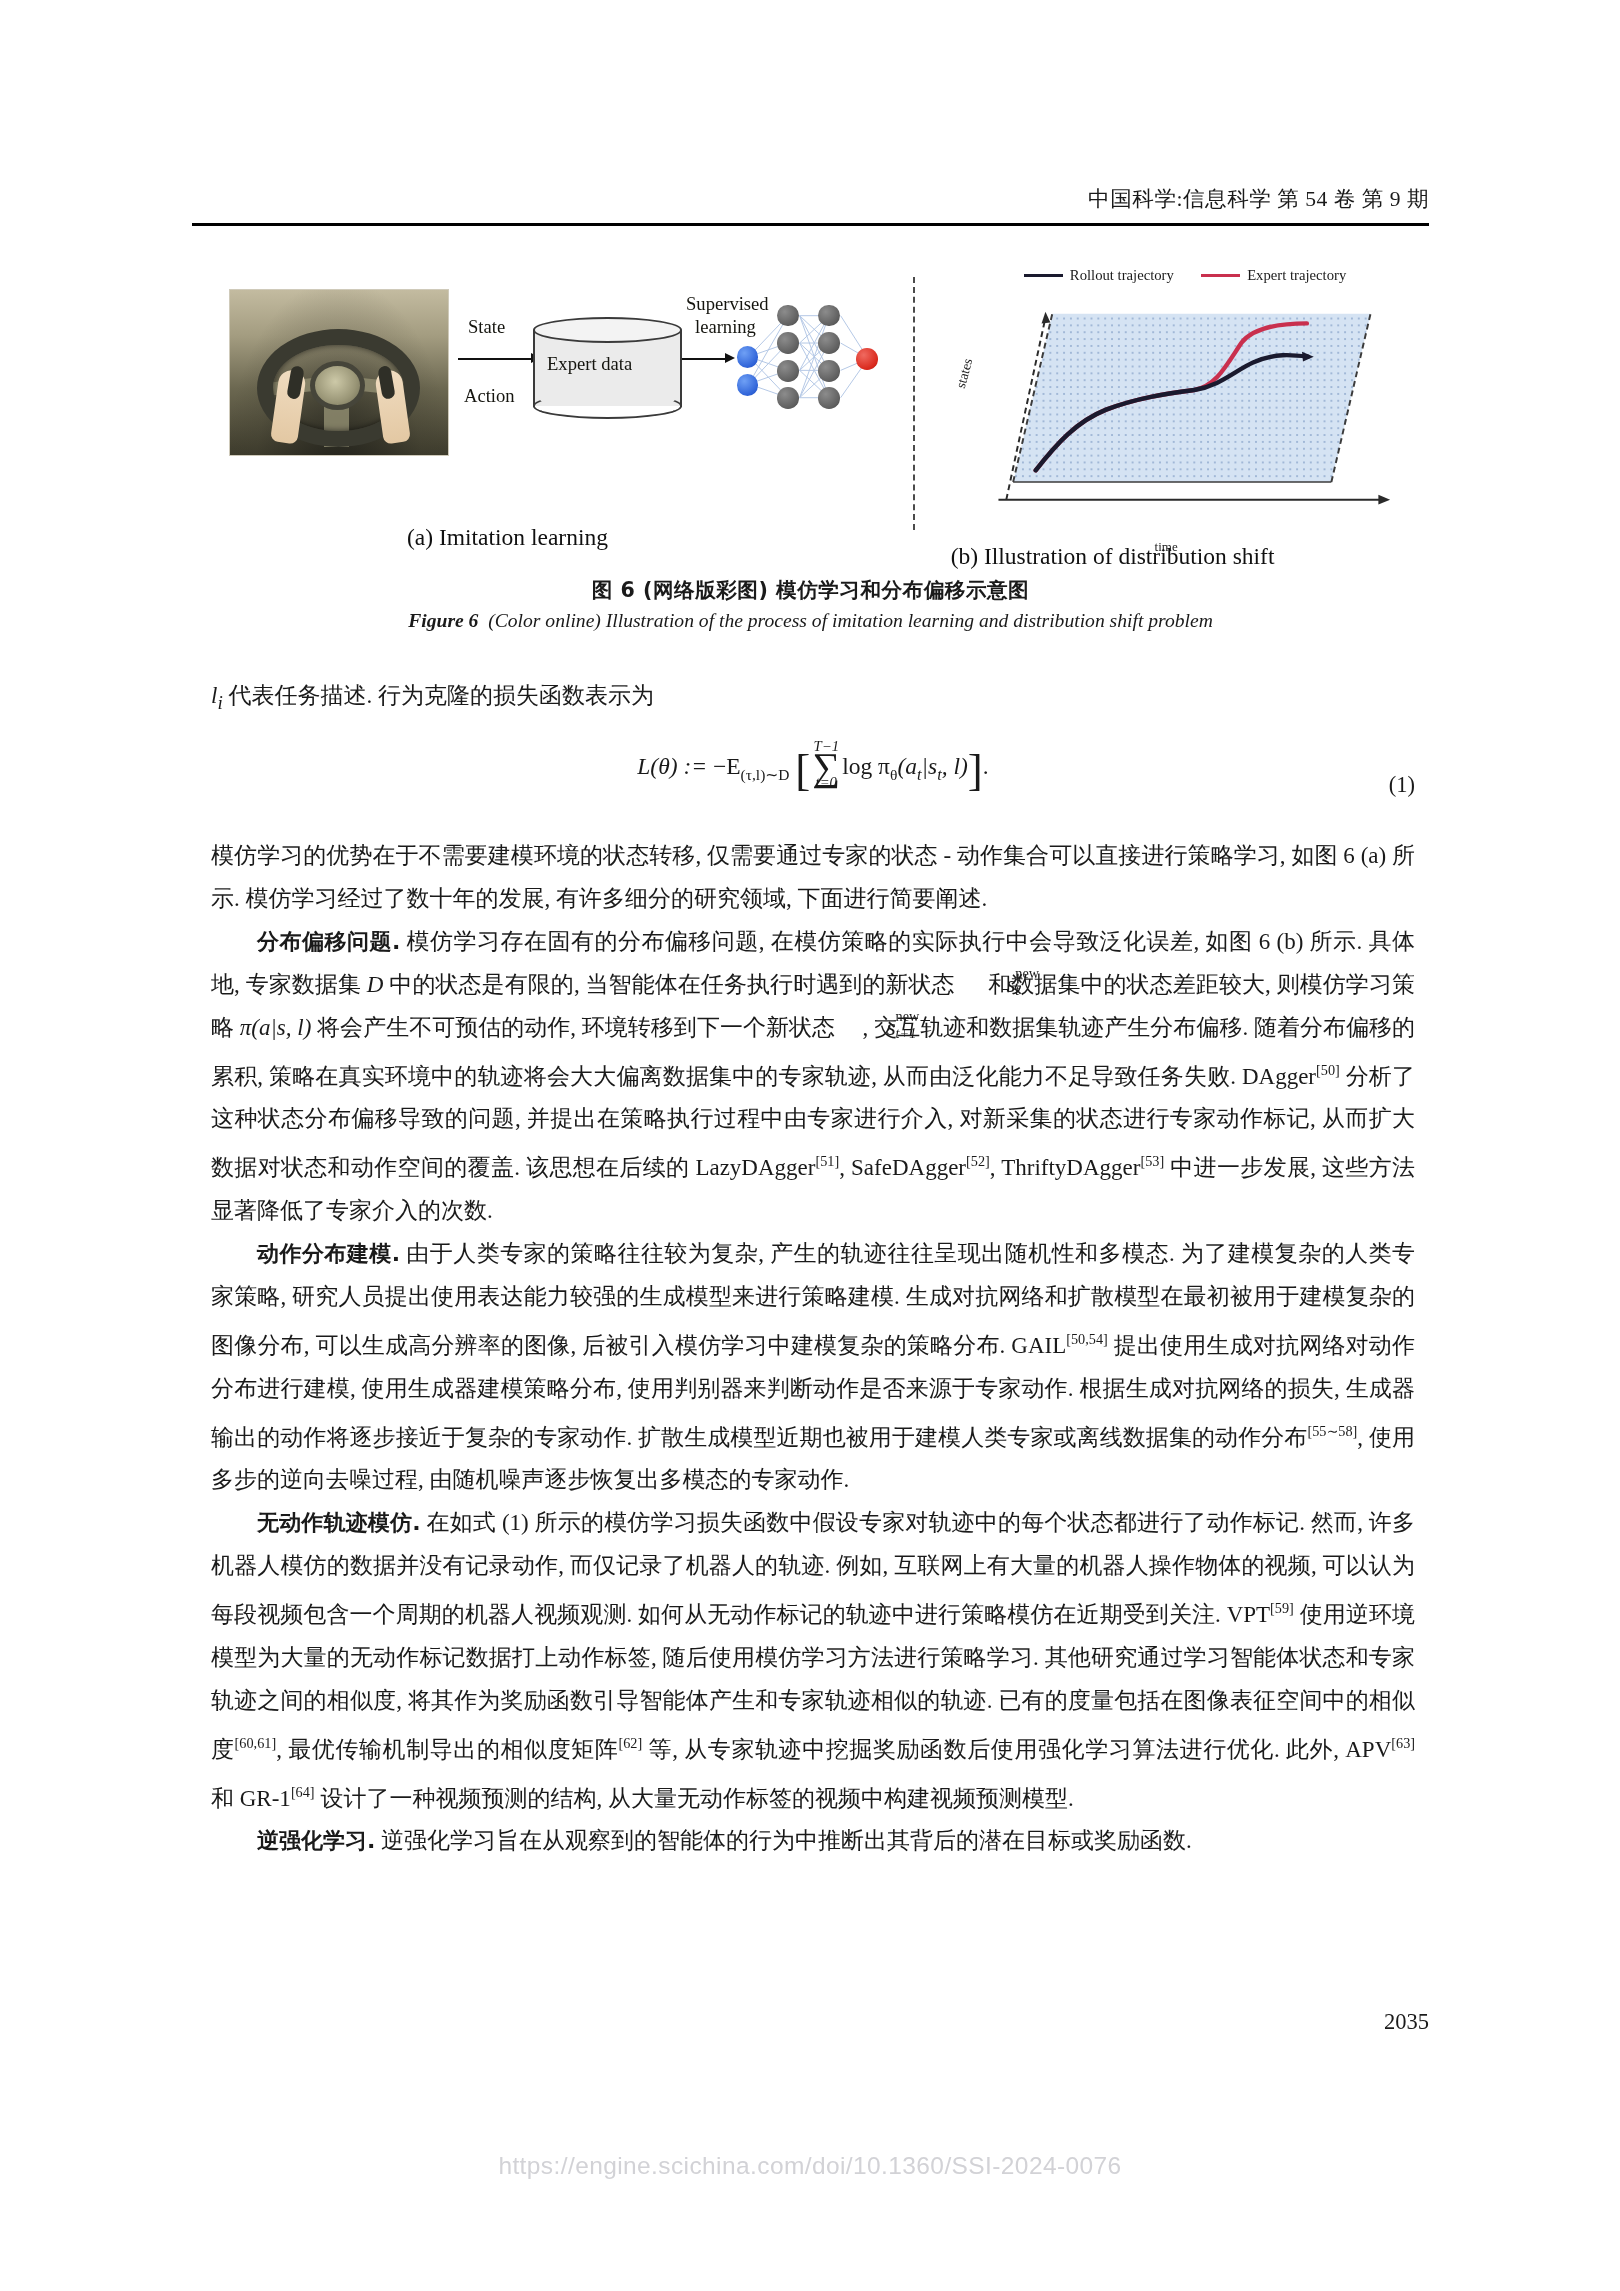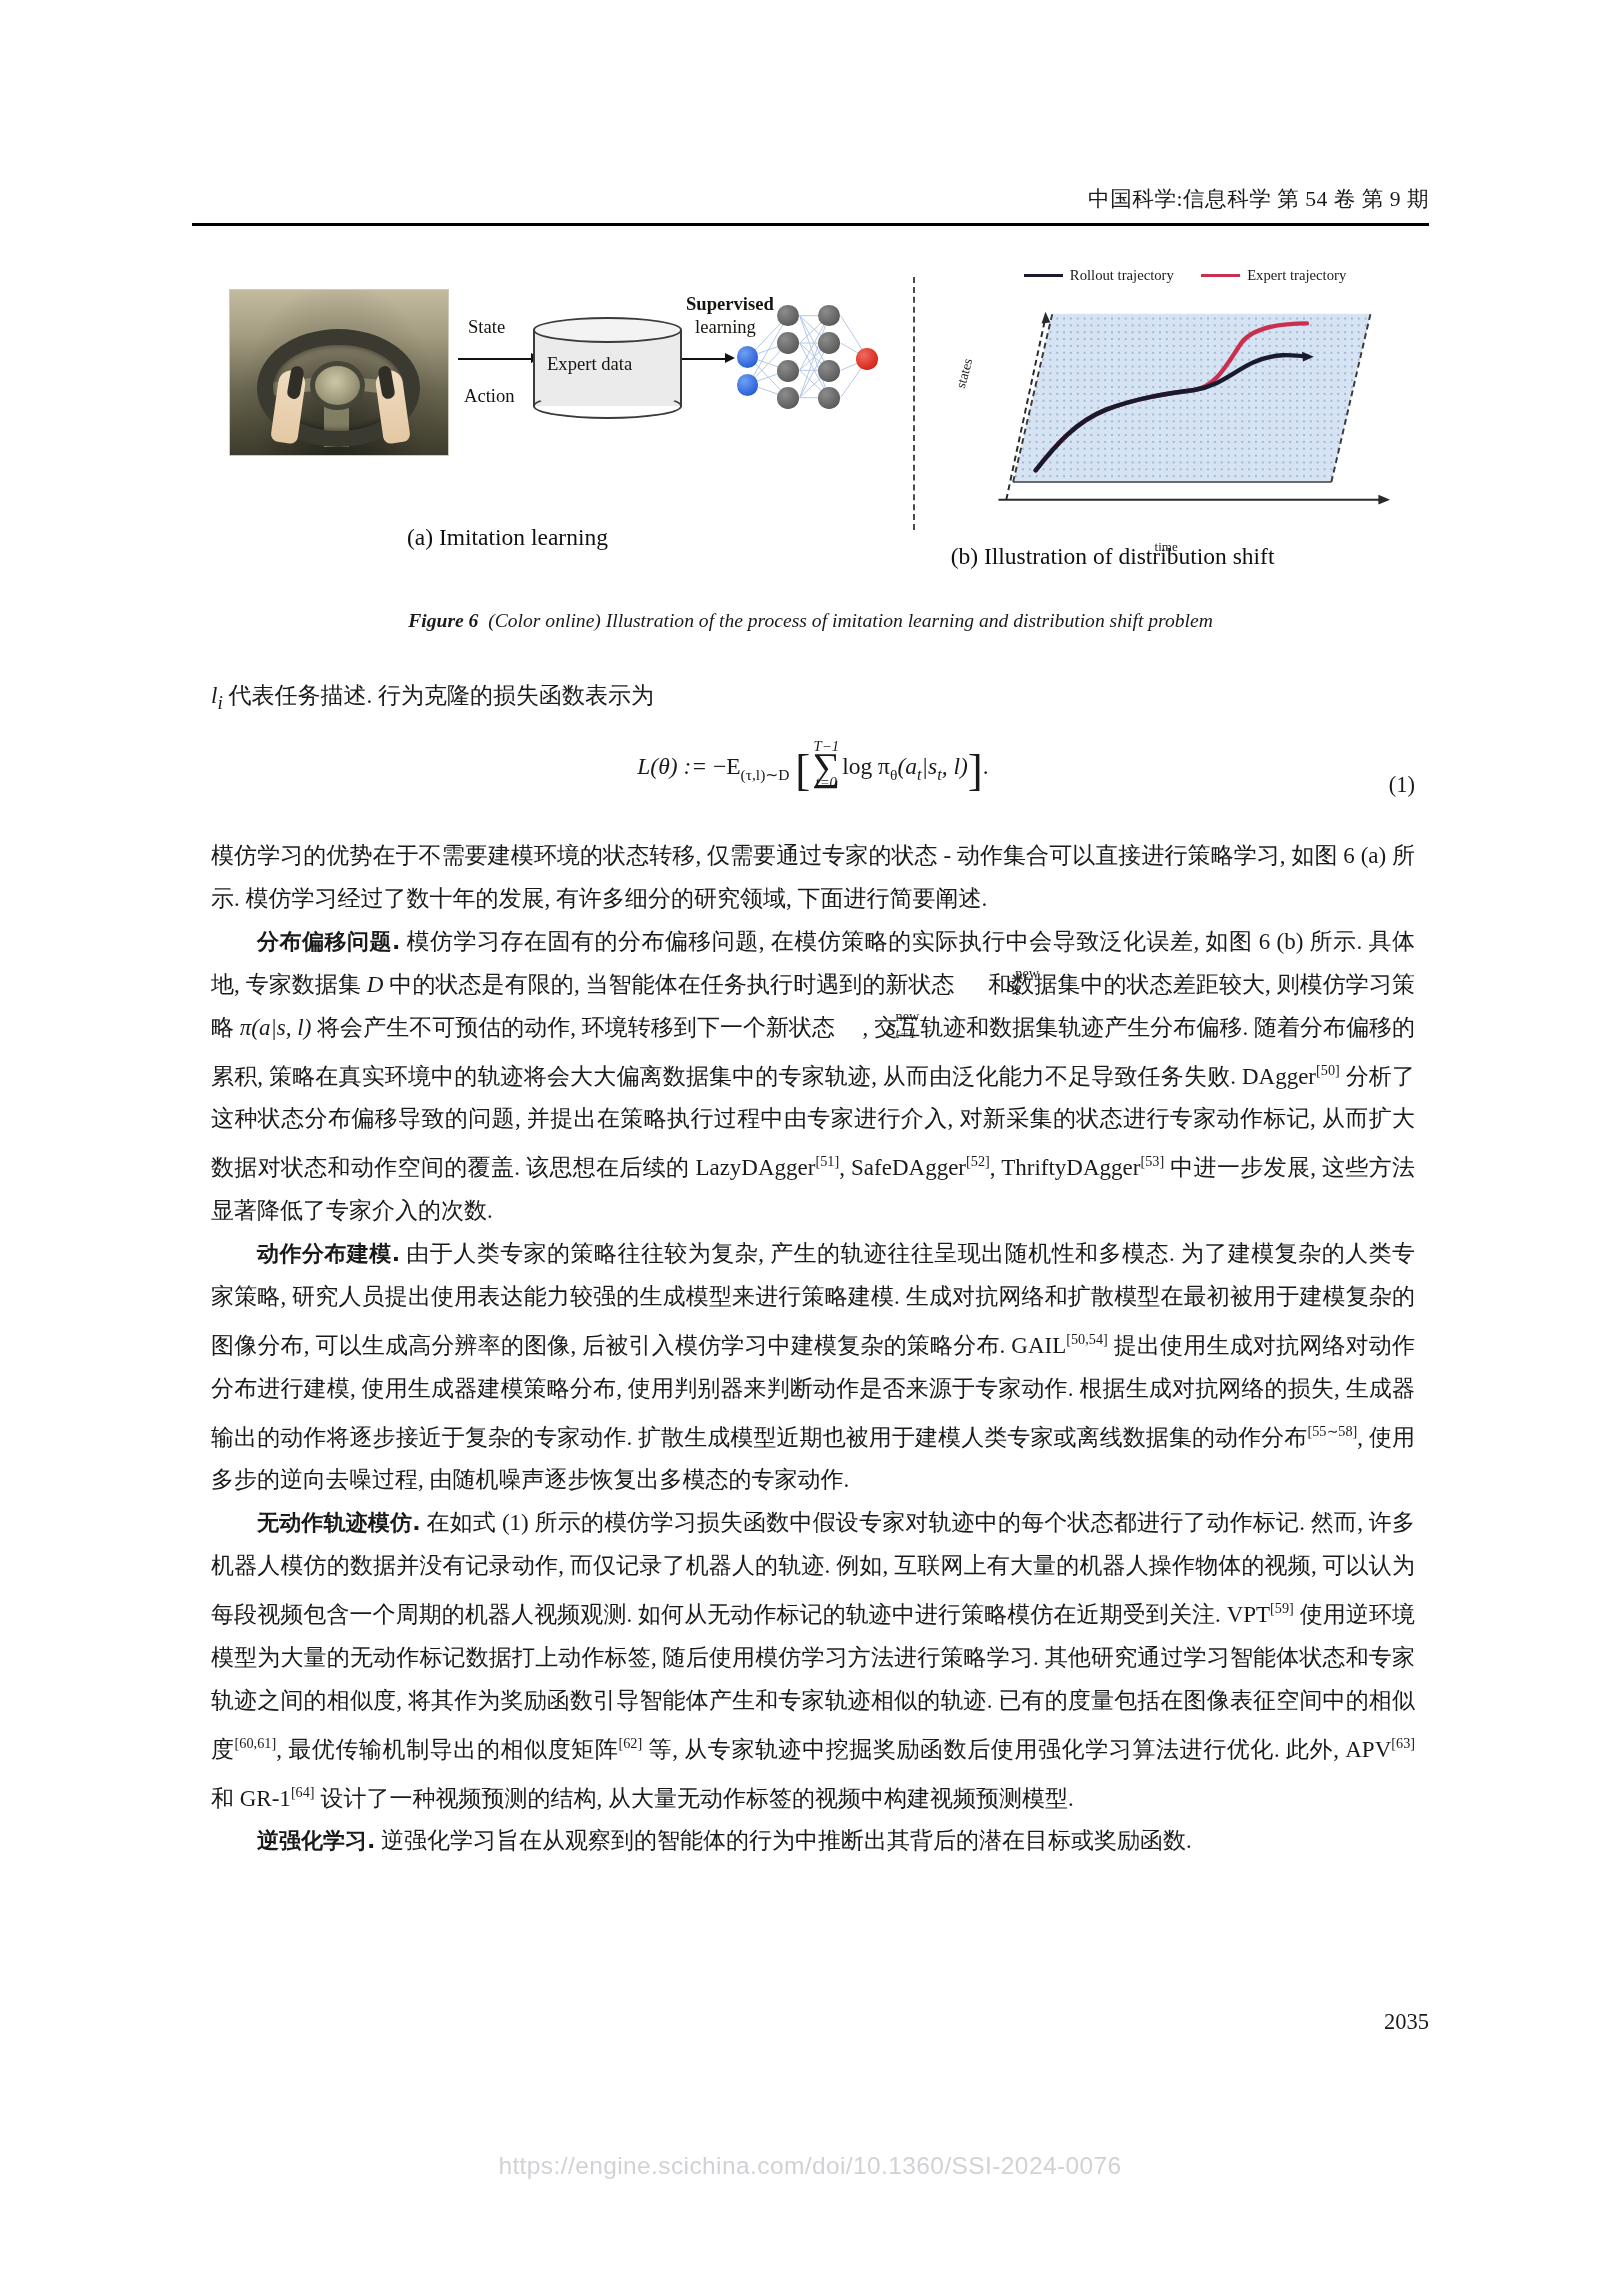--- a/index.html
+++ b/index.html
@@ -124,21 +124,21 @@
 
   .fig-lab {
     position: absolute;
     font-family: "Liberation Serif", serif;
     font-size: 18.6px;
     color: #15150f;
     white-space: nowrap;
   }
   .lab-state  { left: 247px; top: 49px; }
   .lab-action { left: 243px; top: 118px; }
-  .lab-sup1   { left: 465px; top: 25.5px; font-weight: bold; }
+  .lab-sup1   { left: 465px; top: 25.5px; }
   .lab-sup2   { left: 474px; top: 49px; }
   .lab-expert { left: 326px; top: 86px; font-size: 18.6px; }
 
   .arrow-line {
     position: absolute;
     height: 2px;
     background: #111;
   }
   .arrow-head {
     position: absolute;
@@ -491,20 +491,21 @@
           <polygon points="362,62 350,57 351,67" fill="#1a1a2e"></polygon>
         </svg>
         <div class="axis-ylabel">states</div>
         <div class="axis-xlabel">time</div>
       </div>
 
       <div class="subcap subcap-b">(b) Illustration of distribution shift</div>
     </div>
   </div>
 
+  <div class="cap-cn">图 6    (网络版彩图) 模仿学习和分布偏移示意图</div>
   <div class="cap-en">
     <b>Figure 6</b><span>(Color online) Illustration of the process of imitation learning and distribution shift problem</span>
   </div>
 
   <div class="body">
 
     <p><span class="mi">l</span><sub class="mi">i</sub><span> 代表任务描述. 行为克隆的损失函数表示为</span></p>
 
     <div class="eqwrap">
       <div class="eq">

